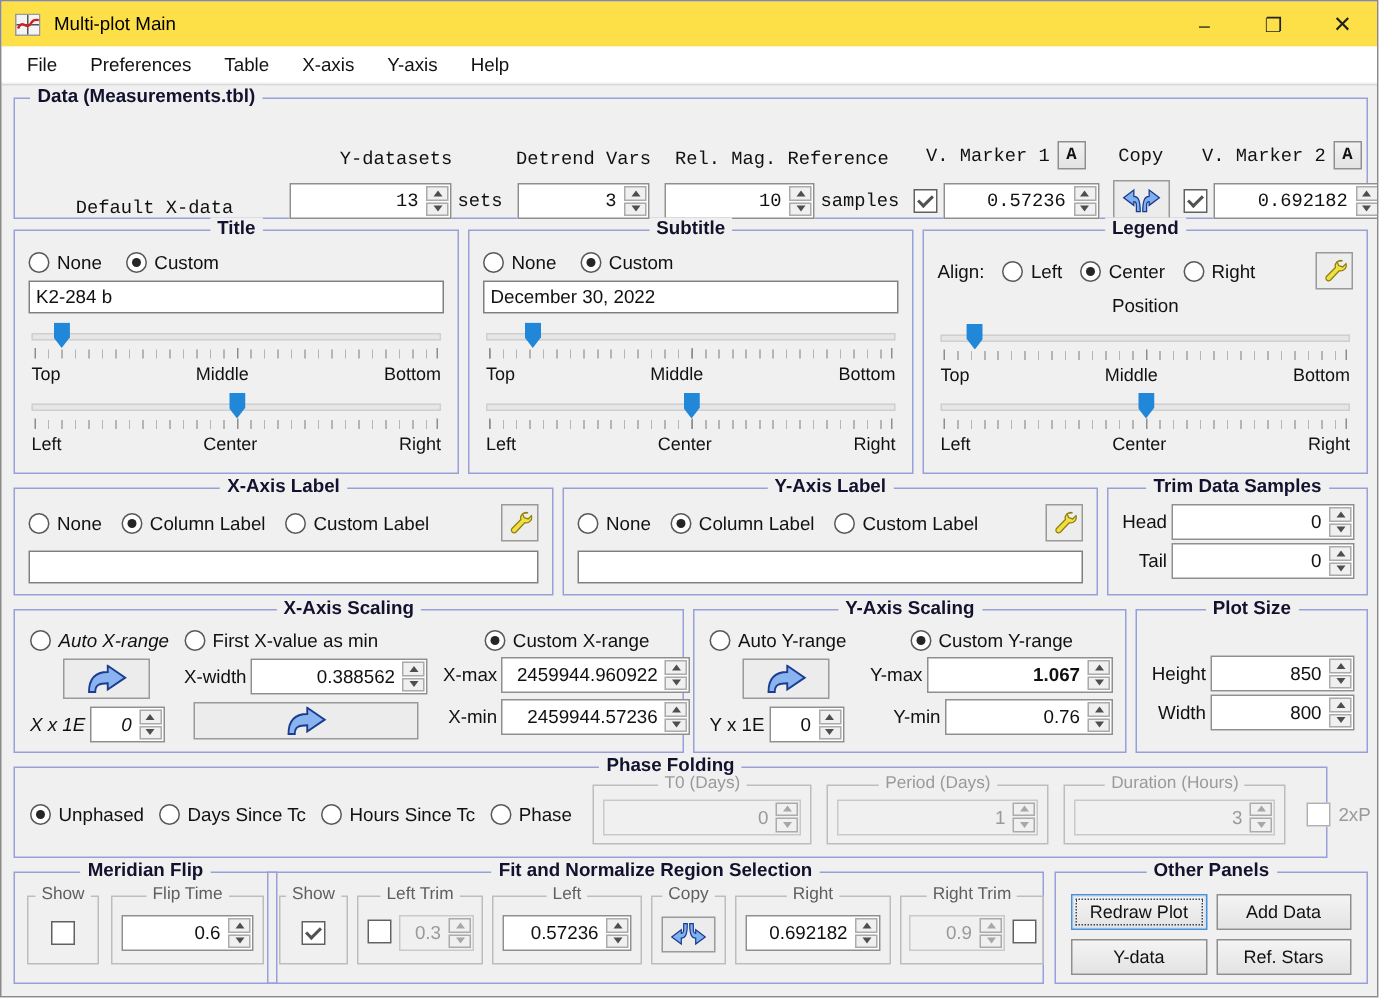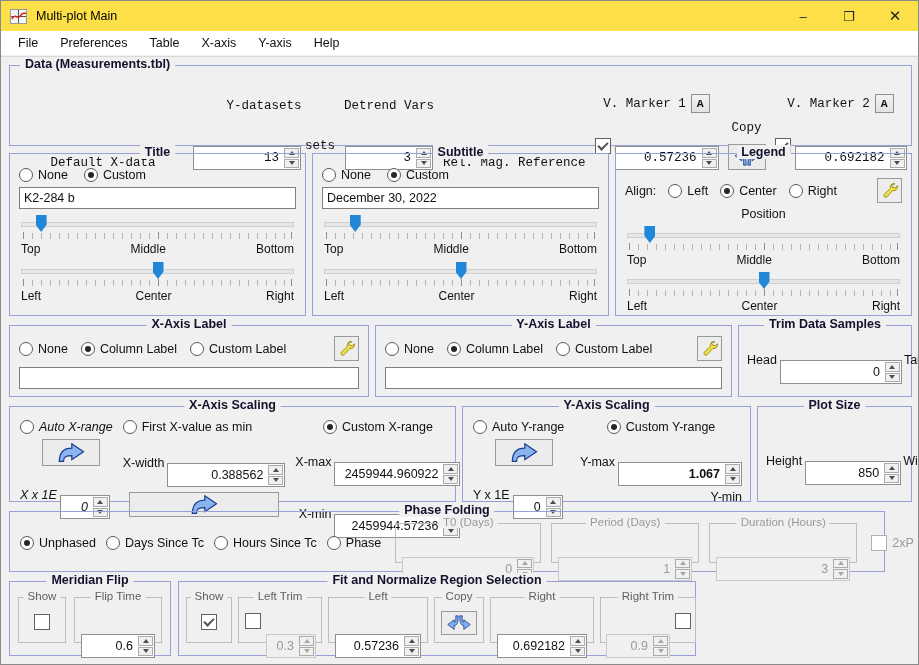--- a/index.html
+++ b/index.html
@@ -17,21 +17,21 @@
   .sep{position:absolute;top:55px;left:0;right:0;height:1px;background:#d9d9d9;}
   
   .group{position:absolute;border:1px solid #97a0d8;box-sizing:border-box;}
   .glegend{position:absolute;top:-9px;background:#f0f0f0;padding:0 5px;font-weight:bold;font-size:12.5px;color:#12122e;white-space:nowrap;z-index:2;}
   .glegend.center{left:50%;transform:translateX(-50%);}
   .glegend.leftpos{left:10px;}
   .igroup{position:relative;border:1px solid #bdbdbd;box-sizing:border-box;flex:none;}
   .ilegend{position:absolute;top:-8px;left:50%;transform:translateX(-50%);background:#f0f0f0;padding:0 4px;font-size:11.5px;color:#5f5f5f;white-space:nowrap;}
   .ilegend.dis{color:#9a9a9a;}
   
-  .spinner{display:inline-flex;align-items:stretch;background:#fff;border:1px solid #8f8f8f;height:24px;box-sizing:border-box;flex:none;margin-top:24px;}
+  .spinner{display:inline-flex;align-items:stretch;background:#fff;border:1px solid #8f8f8f;height:24px;box-sizing:border-box;flex:none;}
   .spinner .val{flex:1;display:flex;align-items:center;justify-content:flex-end;padding:0 4px;font-size:12.5px;overflow:hidden;white-space:nowrap;}
   .spbtns{width:17px;display:flex;flex-direction:column;padding:1px;box-sizing:border-box;}
   .sb{flex:1;background:#f0f0f0;border:1px solid #ababab;display:flex;align-items:center;justify-content:center;}
   .sb + .sb{margin-top:1px;}
   .sb::before{content:"";width:0;height:0;border-left:3px solid transparent;border-right:3px solid transparent;}
   .sb.up::before{border-bottom:4px solid #4e4e4e;}
   .sb.dn::before{border-top:4px solid #4e4e4e;}
   .spinner.disabled{background:#f0f0f0;border-color:#c9c9c9;}
   .spinner.disabled .val{color:#9a9a9a;}
   .spinner.disabled .sb::before{opacity:.45;}
@@ -121,20 +121,30 @@
         <div class="spinner" style="width:88px;">
           <span class="val">3</span>
           <span class="spbtns">
               <span class="sb up"></span>
               <span class="sb dn"></span>
             </span>
         </div>
       </div>
       <div class="dcol">
         <span class="dlabel">Rel. Mag. Reference</span>
+        <div class="dctrl">
+          <div class="spinner" style="width:100px;">
+            <span class="val">10</span>
+            <span class="spbtns">
+                <span class="sb up"></span>
+                <span class="sb dn"></span>
+              </span>
+          </div>
+          <span class="flabel">samples</span>
+        </div>
       </div>
       <div class="dcol">
         <span class="dlabel">
             <span>V. Marker 1</span>
             <span class="abtn">A</span>
           </span>
         <div class="dctrl">
           <span class="cb checked"></span>
           <div class="spinner" style="width:104px;">
             <span class="val">0.57236</span>
@@ -267,21 +277,21 @@
             <span>Center</span>
             <span>Right</span>
           </div>
       </div>
     </div>
   </div>
 
   <div class="group" style="left:614px;top:152px;width:297px;height:163px;">
     <span class="glegend center">Legend</span>
     <div class="pad" style="left:9px;right:9px;top:14px;display:flex;flex-direction:column;gap:4px;">
-      <div style="display:flex;gap:12px;align-items:center;margin-top:10px;">
+      <div style="display:flex;gap:12px;align-items:center;">
         <span class="flabel">Align:</span>
         <span class="ritem">
             <span class="radio"></span>
             <span class="rlabel">Left</span>
           </span>
         <span class="ritem">
             <span class="radio sel"></span>
             <span class="rlabel">Center</span>
           </span>
         <span class="ritem">
@@ -377,21 +387,21 @@
             <path d="M16.5 2.2 a4.4 4.4 0 0 0-5.6 5.3 L4.1 14.3 a2.1 2.1 0 1 0 3 3 L13.9 10 a4.4 4.4 0 0 0 5.3-5.6 L16.6 7 l-3.2-1.1 -1.1-3.2 z" fill="#f2df42" stroke="#8f7f10" stroke-width="1"></path>
           </svg>
         </span>
       </div>
       <div class="ti"></div>
     </div>
   </div>
 
   <div class="group" style="left:737px;top:324px;width:174px;height:72px;">
     <span class="glegend center">Trim Data Samples</span>
-    <div class="pad" style="left:8px;right:8px;top:10px;display:flex;gap:2px;">
+    <div class="pad" style="left:8px;right:8px;top:10px;display:flex;flex-direction:column;gap:2px;">
       <div class="frow" style="justify-content:flex-end;">
         <span class="flabel">Head</span>
         <div class="spinner" style="width:122px;">
           <span class="val">0</span>
           <span class="spbtns">
               <span class="sb up"></span>
               <span class="sb dn"></span>
             </span>
         </div>
       </div>
@@ -516,28 +526,35 @@
           <div class="spinner" style="width:124px;font-weight:bold;">
             <span class="val">1.067</span>
             <span class="spbtns">
                 <span class="sb up"></span>
                 <span class="sb dn"></span>
               </span>
           </div>
         </div>
         <div class="frow">
           <span class="flabel">Y-min</span>
+          <div class="spinner" style="width:112px;">
+            <span class="val">0.76</span>
+            <span class="spbtns">
+                <span class="sb up"></span>
+                <span class="sb dn"></span>
+              </span>
+          </div>
         </div>
       </div>
     </div>
   </div>
 
   <div class="group" style="left:756px;top:405px;width:155px;height:96px;">
     <span class="glegend center">Plot Size</span>
-    <div class="pad" style="left:8px;right:8px;top:30px;display:flex;flex-direction:row;gap:2px;">
+    <div class="pad" style="left:8px;right:8px;top:30px;display:flex;flex-direction:column;gap:2px;">
       <div class="frow" style="justify-content:flex-end;">
         <span class="flabel">Height</span>
         <div class="spinner" style="width:96px;">
           <span class="val">850</span>
           <span class="spbtns">
               <span class="sb up"></span>
               <span class="sb dn"></span>
             </span>
         </div>
       </div>
@@ -604,21 +621,21 @@
         </div>
       </div>
       <span class="ritem" style="margin-left:4px;">
           <span class="cb" style="border-color:#b0b0b0;"></span>
           <span class="rlabel dis">2xP</span>
         </span>
 
     </div>
   </div>
 
-  <div class="group" style="left:8px;top:580px;width:162px;height:75px;">
+  <div class="group" style="left:8px;top:580px;width:176px;height:75px;">
     <span class="glegend center">Meridian Flip</span>
     <div class="pad" style="left:8px;right:8px;top:15px;display:flex;gap:8px;">
       <div class="igroup" style="width:48px;height:46px;">
         <span class="ilegend">Show</span>
         <span class="cb" style="position:absolute;left:50%;top:16px;transform:translateX(-50%);"></span>
       </div>
       <div class="igroup" style="flex:1;height:46px;">
         <span class="ilegend">Flip Time</span>
         <div class="spinner" style="position:absolute;left:6px;right:6px;top:12px;">
           <span class="val">0.6</span>
@@ -685,14 +702,23 @@
           <span class="spbtns">
               <span class="sb up"></span>
               <span class="sb dn"></span>
             </span>
         </div>
         <span class="cb" style="position:absolute;right:4px;top:15px;"></span>
       </div>
     </div>
   </div>
 
+  <div class="group" style="left:702px;top:580px;width:209px;height:75px;">
+    <span class="glegend center">Other Panels</span>
+    <div class="pad" style="left:10px;right:10px;top:14px;display:grid;grid-template-columns:1fr 1fr;gap:6px 6px;">
+      <div class="btn focused" style="height:24px;">Redraw Plot</div>
+      <div class="btn" style="height:24px;">Add Data</div>
+      <div class="btn" style="height:24px;">Y-data</div>
+      <div class="btn" style="height:24px;">Ref. Stars</div>
+    </div>
+  </div>
 
 </div>
 
 </body></html>

